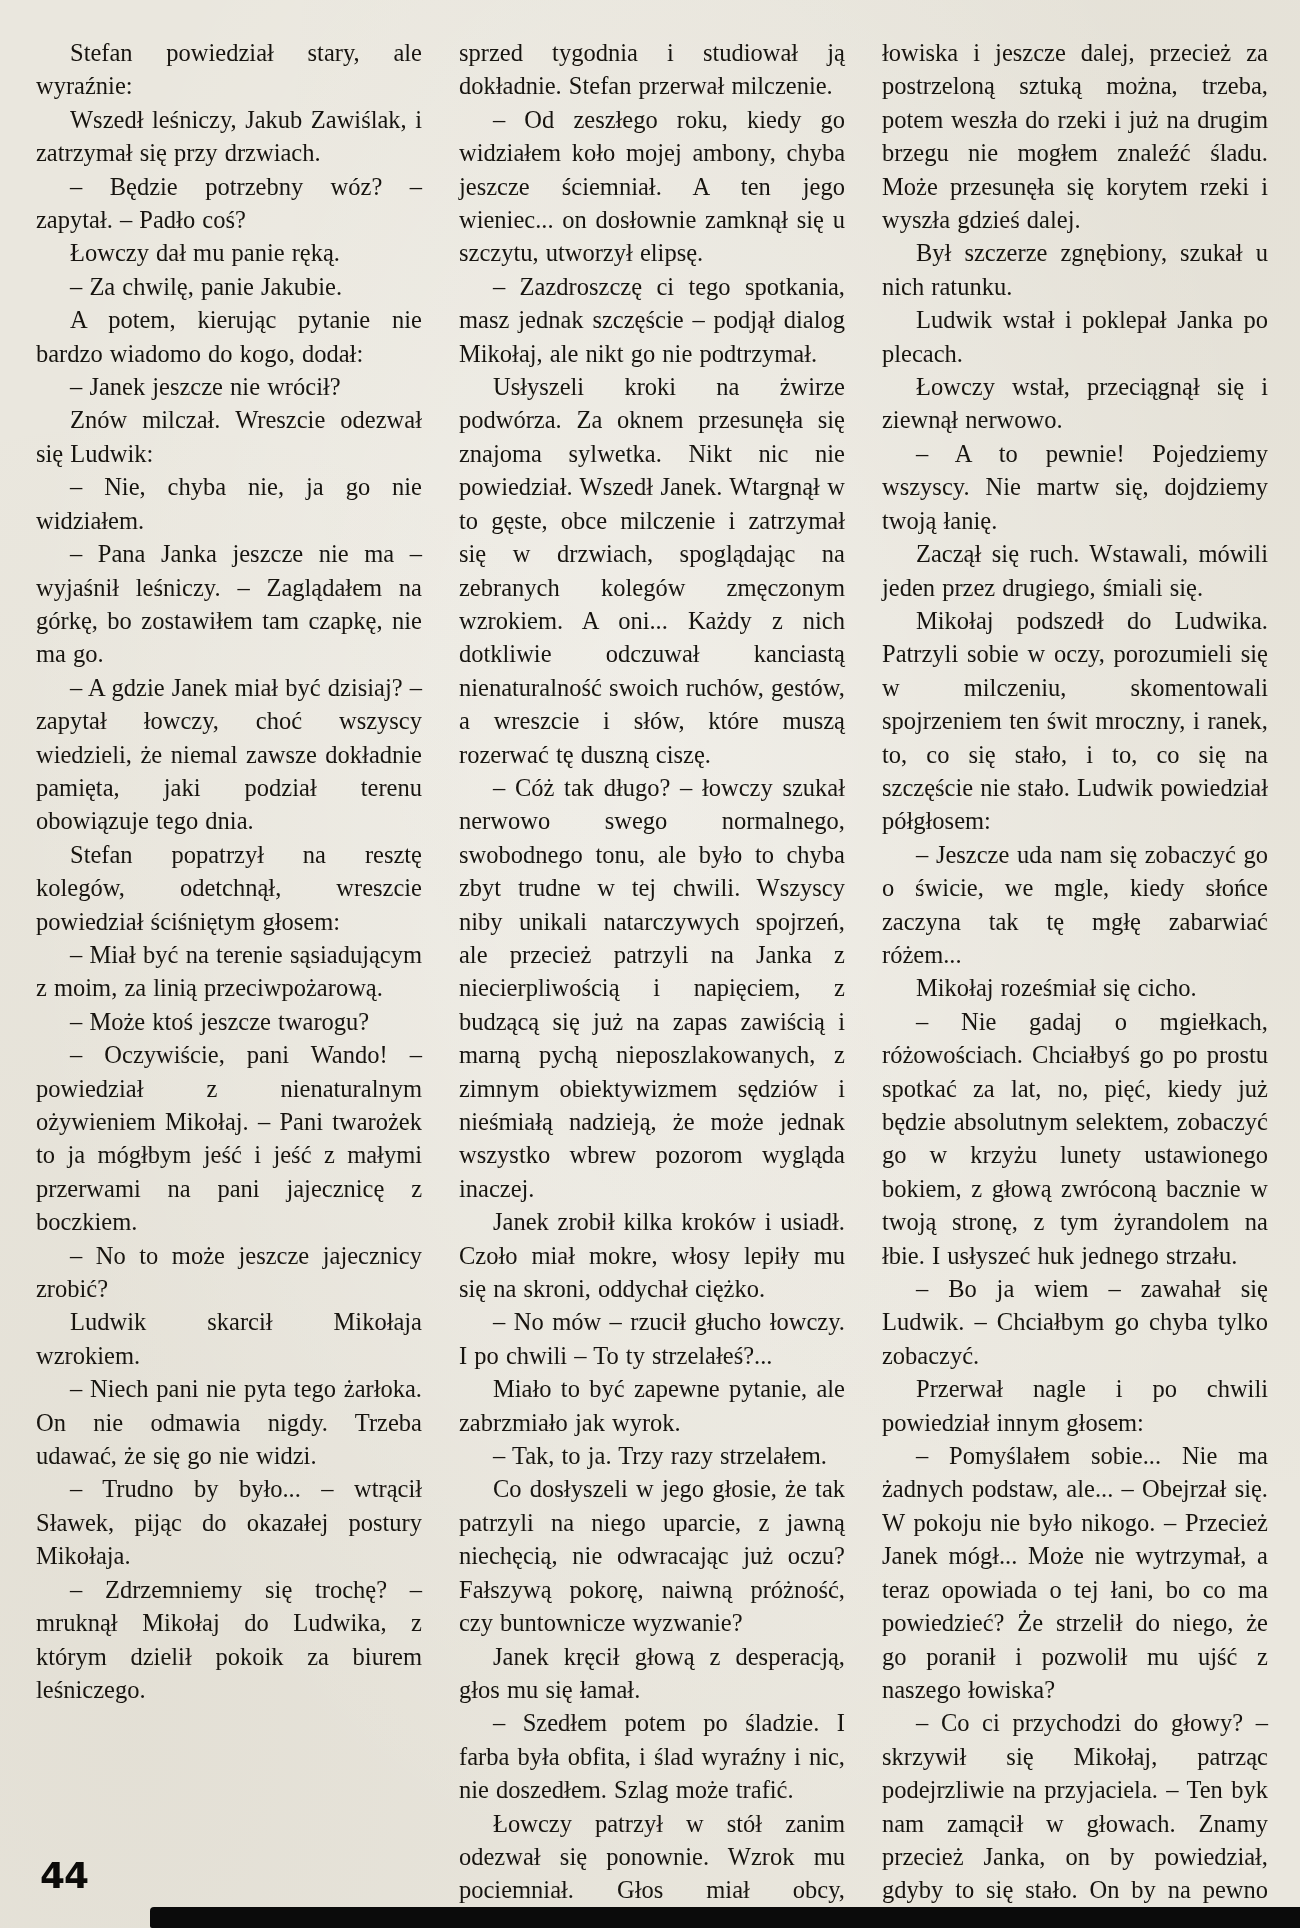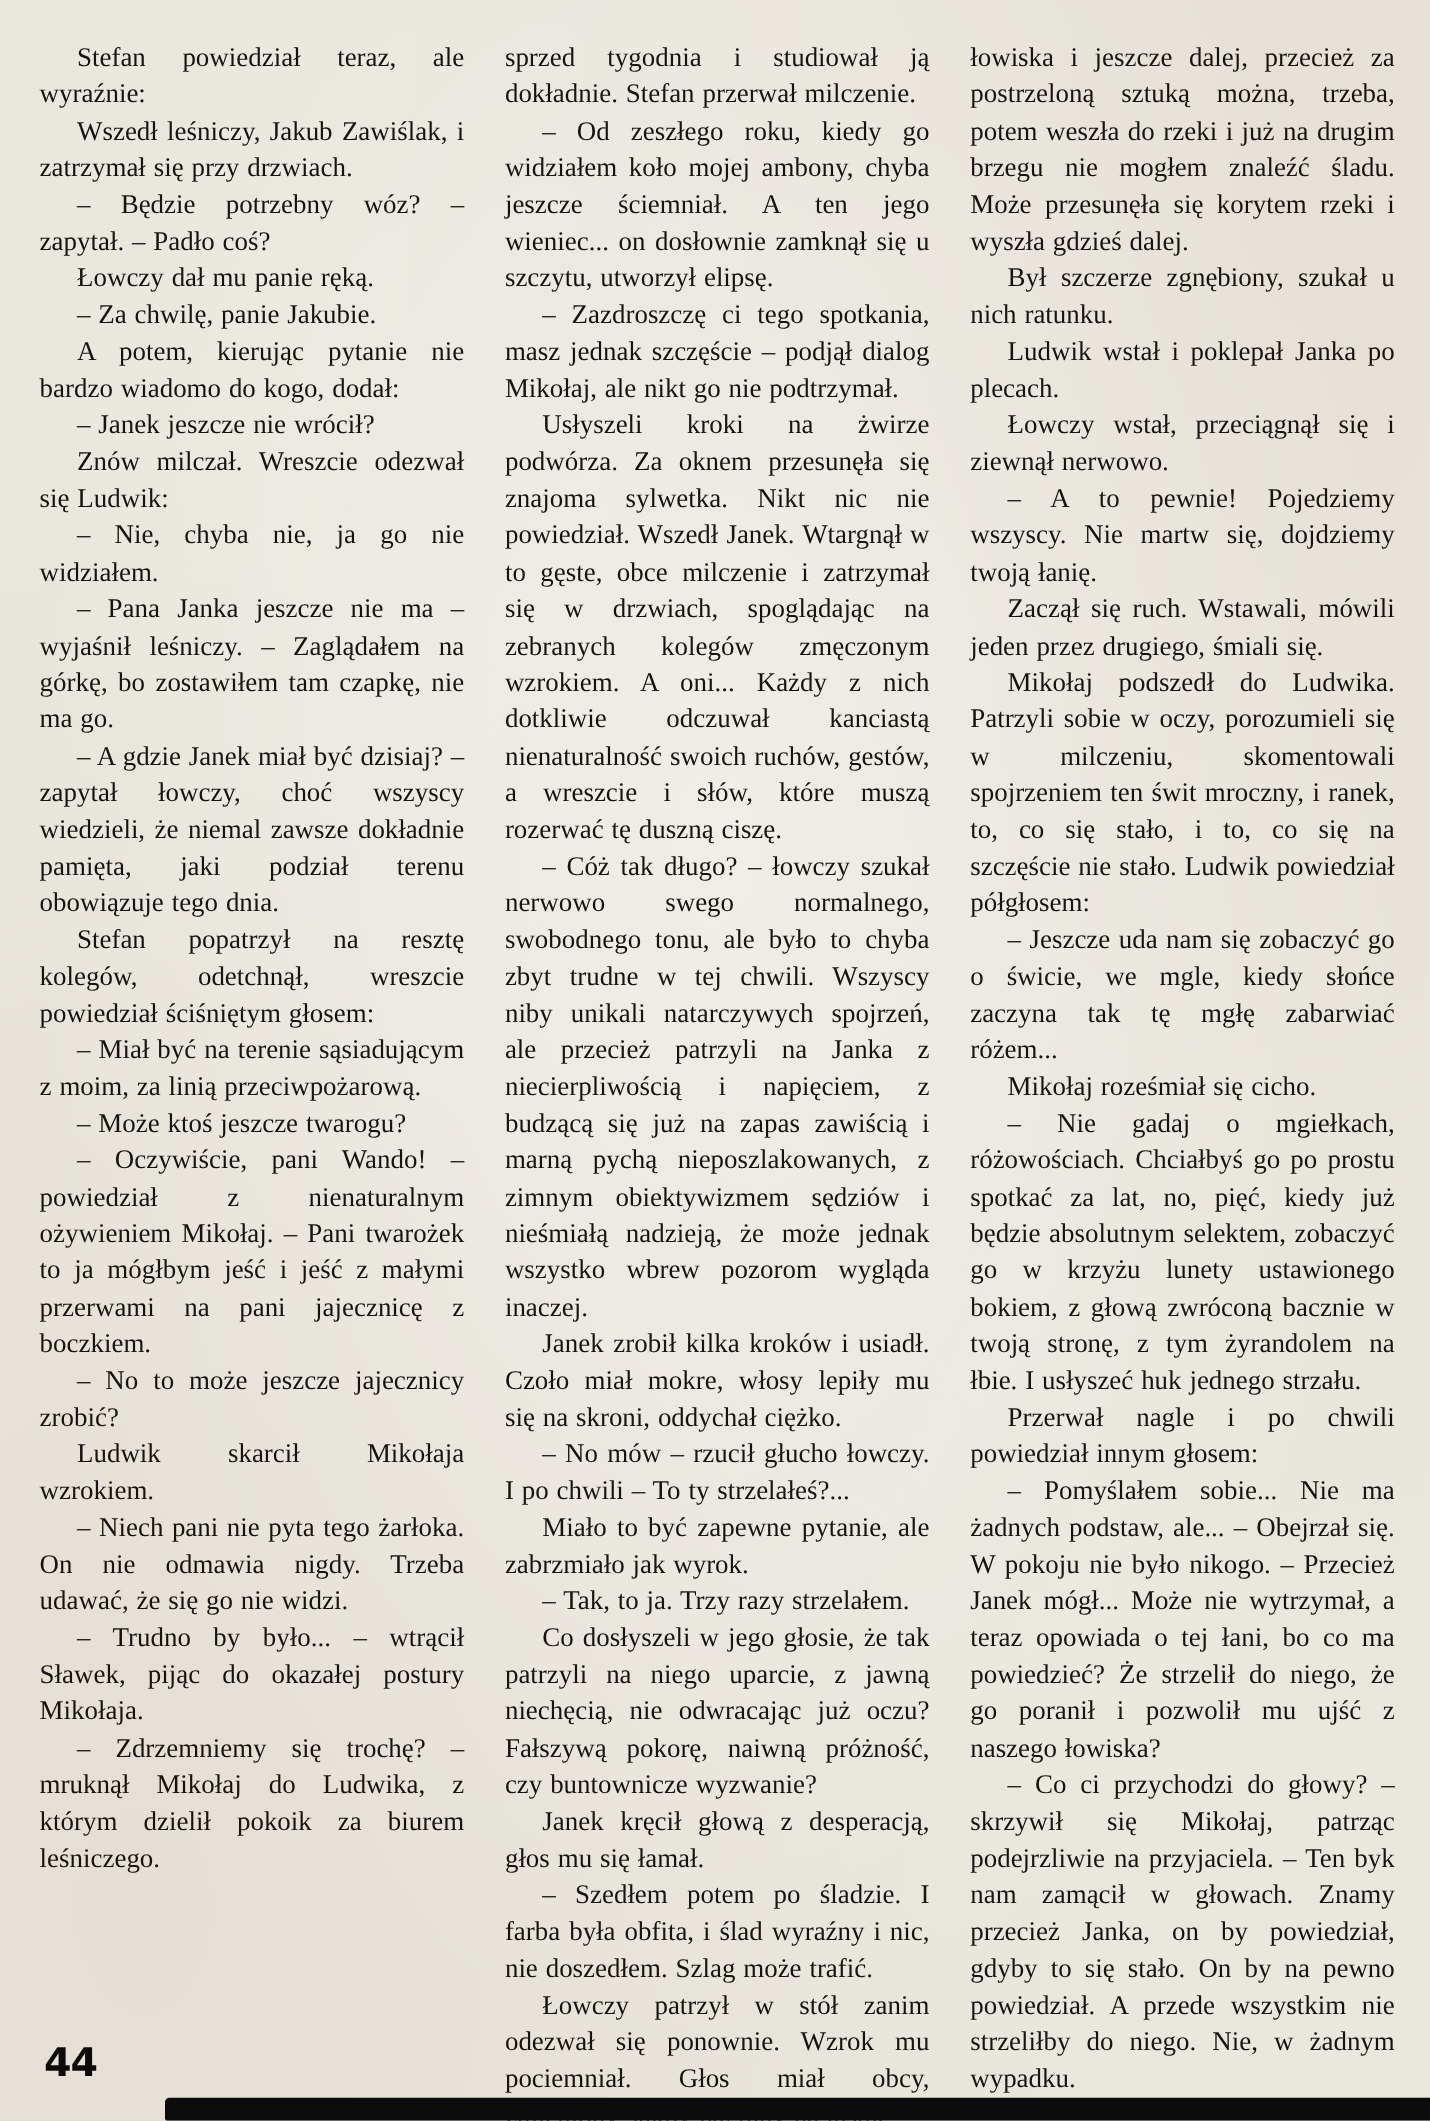--- a/index.html
+++ b/index.html
@@ -56,21 +56,21 @@
     background:#0b0b0b;
     border-radius:4px 0 0 2px;
   }
 </style>
 </head>
 <body>
 
 <div class="page">
   <div class="text-area">
     <div class="column">
-        <p class="para">Stefan powiedział teraz, ale wyraźnie:</p>
+        <p class="para">Stefan powiedział stary, ale wyraźnie:</p>
         <p class="para">Wszedł leśniczy, Jakub Zawiślak, i zatrzymał się przy drzwiach.</p>
         <p class="para">– Będzie potrzebny wóz? – zapytał. – Padło coś?</p>
         <p class="para">Łowczy dał mu panie ręką.</p>
         <p class="para">– Za chwilę, panie Jakubie.</p>
         <p class="para">A potem, kierując pytanie nie bardzo wiadomo do kogo, dodał:</p>
         <p class="para">– Janek jeszcze nie wrócił?</p>
         <p class="para">Znów milczał. Wreszcie odezwał się Ludwik:</p>
         <p class="para">– Nie, chyba nie, ja go nie widziałem.</p>
         <p class="para">– Pana Janka jeszcze nie ma – wyjaśnił leśniczy. – Zaglądałem na górkę, bo zostawiłem tam czapkę, nie ma go.</p>
         <p class="para">– A gdzie Janek miał być dzisiaj? – zapytał łowczy, choć wszyscy wiedzieli, że niemal zawsze dokładnie pamięta, jaki podział terenu obowiązuje tego dnia.</p>
@@ -103,20 +103,21 @@
         <p class="para no-indent">łowiska i jeszcze dalej, przecież za postrzeloną sztuką można, trzeba, potem weszła do rzeki i już na drugim brzegu nie mogłem znaleźć śladu. Może przesunęła się korytem rzeki i wyszła gdzieś dalej.</p>
         <p class="para">Był szczerze zgnębiony, szukał u nich ratunku.</p>
         <p class="para">Ludwik wstał i poklepał Janka po plecach.</p>
         <p class="para">Łowczy wstał, przeciągnął się i ziewnął nerwowo.</p>
         <p class="para">– A to pewnie! Pojedziemy wszyscy. Nie martw się, dojdziemy twoją łanię.</p>
         <p class="para">Zaczął się ruch. Wstawali, mówili jeden przez drugiego, śmiali się.</p>
         <p class="para">Mikołaj podszedł do Ludwika. Patrzyli sobie w oczy, porozumieli się w milczeniu, skomentowali spojrzeniem ten świt mroczny, i ranek, to, co się stało, i to, co się na szczęście nie stało. Ludwik powiedział półgłosem:</p>
         <p class="para">– Jeszcze uda nam się zobaczyć go o świcie, we mgle, kiedy słońce zaczyna tak tę mgłę zabarwiać różem...</p>
         <p class="para">Mikołaj roześmiał się cicho.</p>
         <p class="para">– Nie gadaj o mgiełkach, różowościach. Chciałbyś go po prostu spotkać za lat, no, pięć, kiedy już będzie absolutnym selektem, zobaczyć go w krzyżu lunety ustawionego bokiem, z głową zwróconą bacznie w twoją stronę, z tym żyrandolem na łbie. I usłyszeć huk jednego strzału.</p>
+        <p class="para">– Bo ja wiem – zawahał się Ludwik. – Chciałbym go chyba tylko zobaczyć.</p>
         <p class="para">Przerwał nagle i po chwili powiedział innym głosem:</p>
         <p class="para">– Pomyślałem sobie... Nie ma żadnych podstaw, ale... – Obejrzał się. W pokoju nie było nikogo. – Przecież Janek mógł... Może nie wytrzymał, a teraz opowiada o tej łani, bo co ma powiedzieć? Że strzelił do niego, że go poranił i pozwolił mu ujść z naszego łowiska?</p>
         <p class="para">– Co ci przychodzi do głowy? – skrzywił się Mikołaj, patrząc podejrzliwie na przyjaciela. – Ten byk nam zamącił w głowach. Znamy przecież Janka, on by powiedział, gdyby to się stało. On by na pewno powiedział. A przede wszystkim nie strzeliłby do niego. Nie, w żadnym wypadku.</p>
       </div>
   </div>
   <div class="page-number">44</div>
   <div class="scan-edge-bar"></div>
 </div>
 
 </body></html>

